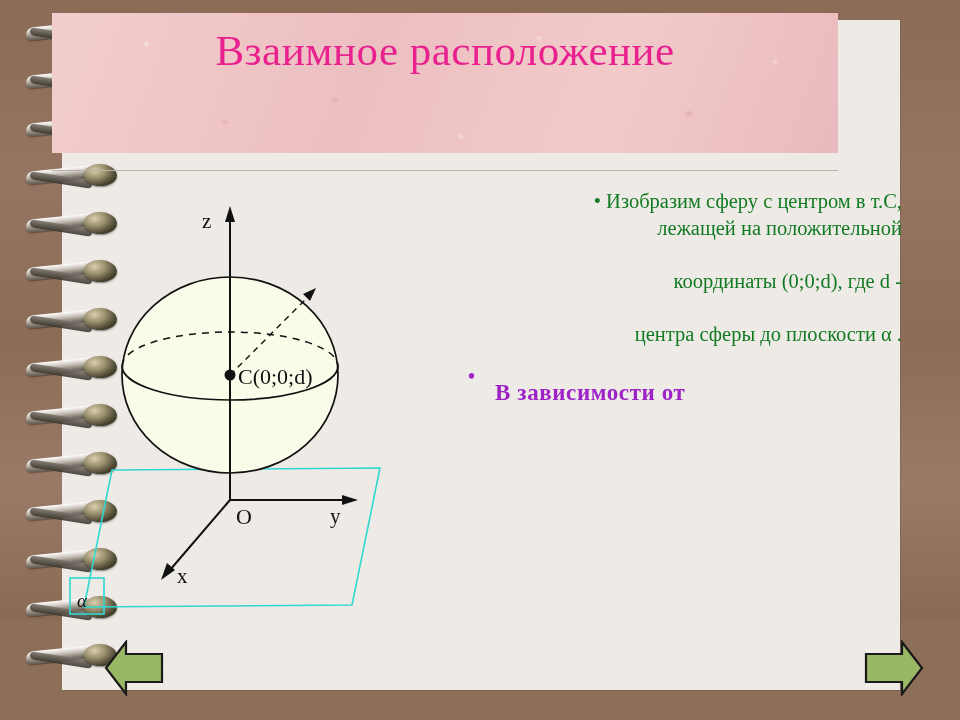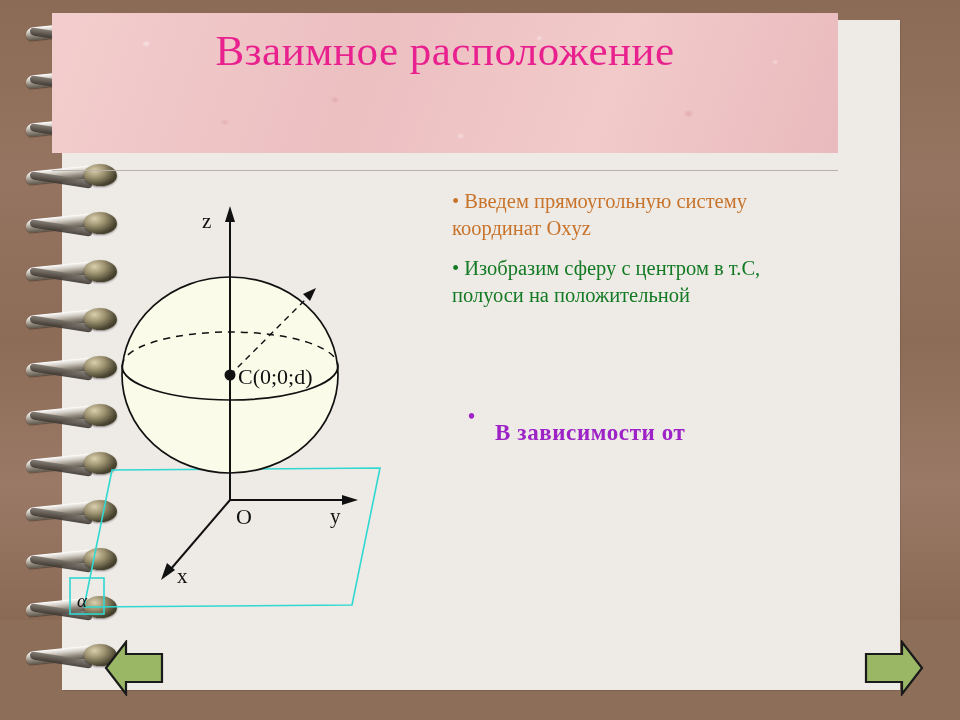--- a/index.html
+++ b/index.html
@@ -77,21 +77,21 @@
 
   
   .diagram{position:absolute;left:62px;top:180px;width:400px;height:470px;}
   .diagram svg{display:block;}
 
   
   .textcol{position:absolute;left:452px;top:188px;width:450px;}
   .bullet-block{font-size:20.5px;line-height:1.30;margin-bottom:14px;}
   .b-orange{color:#c8732a;}
   .b-blue{color:#6f97ae;}
-  .b-green{color:#127a23;}
+  .b-green{color:#127a23;text-align:right;}
   .b-final{
     color:#9d23c7;font-weight:bold;font-size:23px;line-height:1.38;
     margin-top:8px;margin-left:16px;
     display:flex;gap:20px;
   }
   .b-final .dot{font-size:20px;line-height:1.45;}
   .b-final .lines span{display:block;letter-spacing:.6px;margin-top:15px;}
 
   
   .nav{position:absolute;}
@@ -216,34 +216,30 @@
       <text x="268" y="343" font-family="Liberation Serif, serif" font-size="21" fill="#111111">y</text>
       <text x="115" y="403" font-family="Liberation Serif, serif" font-size="21" fill="#111111">x</text>
       <text x="174" y="344" font-family="Liberation Serif, serif" font-size="22" fill="#111111">O</text>
       <text x="176" y="204" font-family="Liberation Serif, serif" font-size="22" fill="#111111">C(0;0;d)</text>
       <text x="15" y="427" font-family="Liberation Serif, serif" font-size="19" font-style="italic" fill="#111111">α</text>
     </svg>
   </div>
 
   <div class="textcol">
 
-    <div class="bullet-block b-orange">
-      <span>•</span>
-      <span>Введем прямоугольную систему</span><br>
-      <span>координат Oxyz</span>
-    </div>
 
 
     <div class="bullet-block b-green">
       <span>•</span>
       <span>Изобразим сферу с центром в т.С,</span><br>
-      <span>полуоси на положительной</span><br>
+      <span>лежащей на положительной</span><br>
       <br>
+      <span>координаты (0;0;d), где  d -</span><br>
       <br>
-      <br>
+      <span>центра сферы до плоскости  α .</span>
     </div>
 
     <div class="b-final">
       <span class="dot">•</span>
       <span class="lines">
         <span>В зависимости от</span>
       </span>
     </div>
   </div>
 

